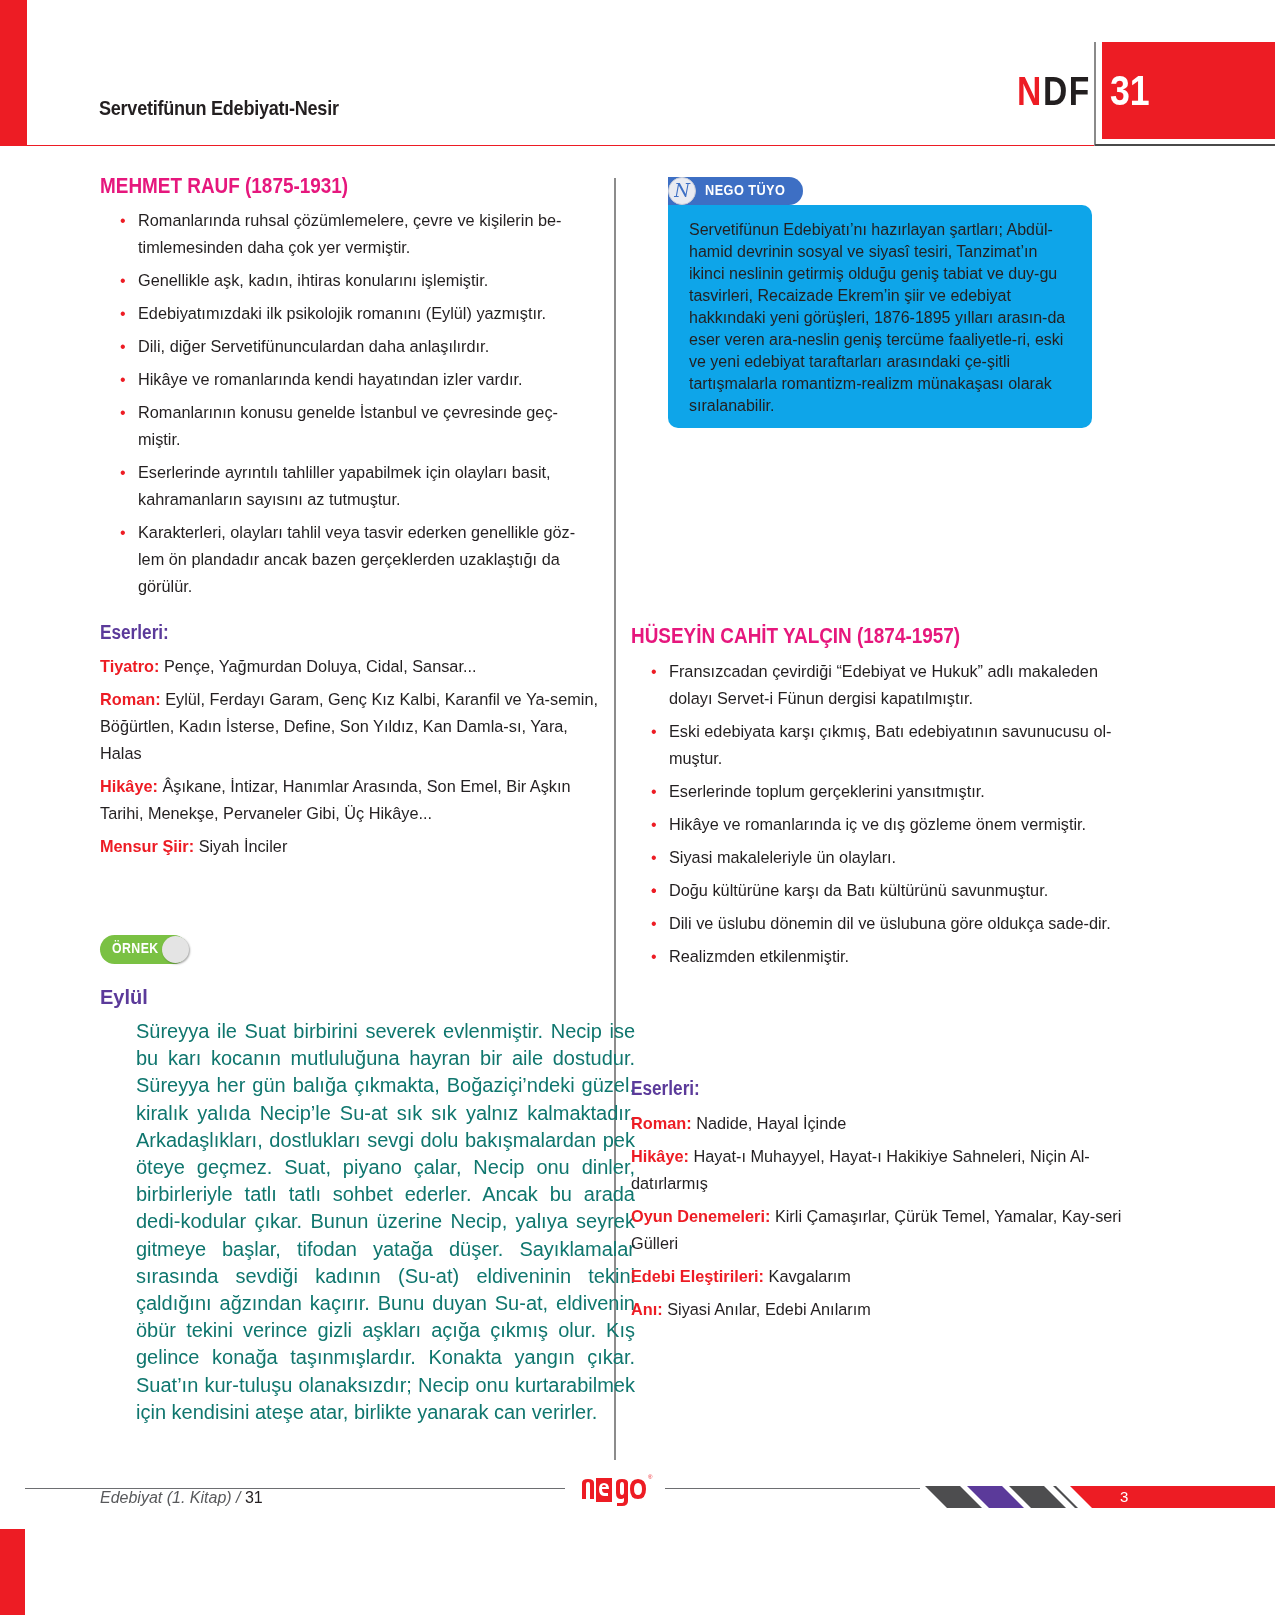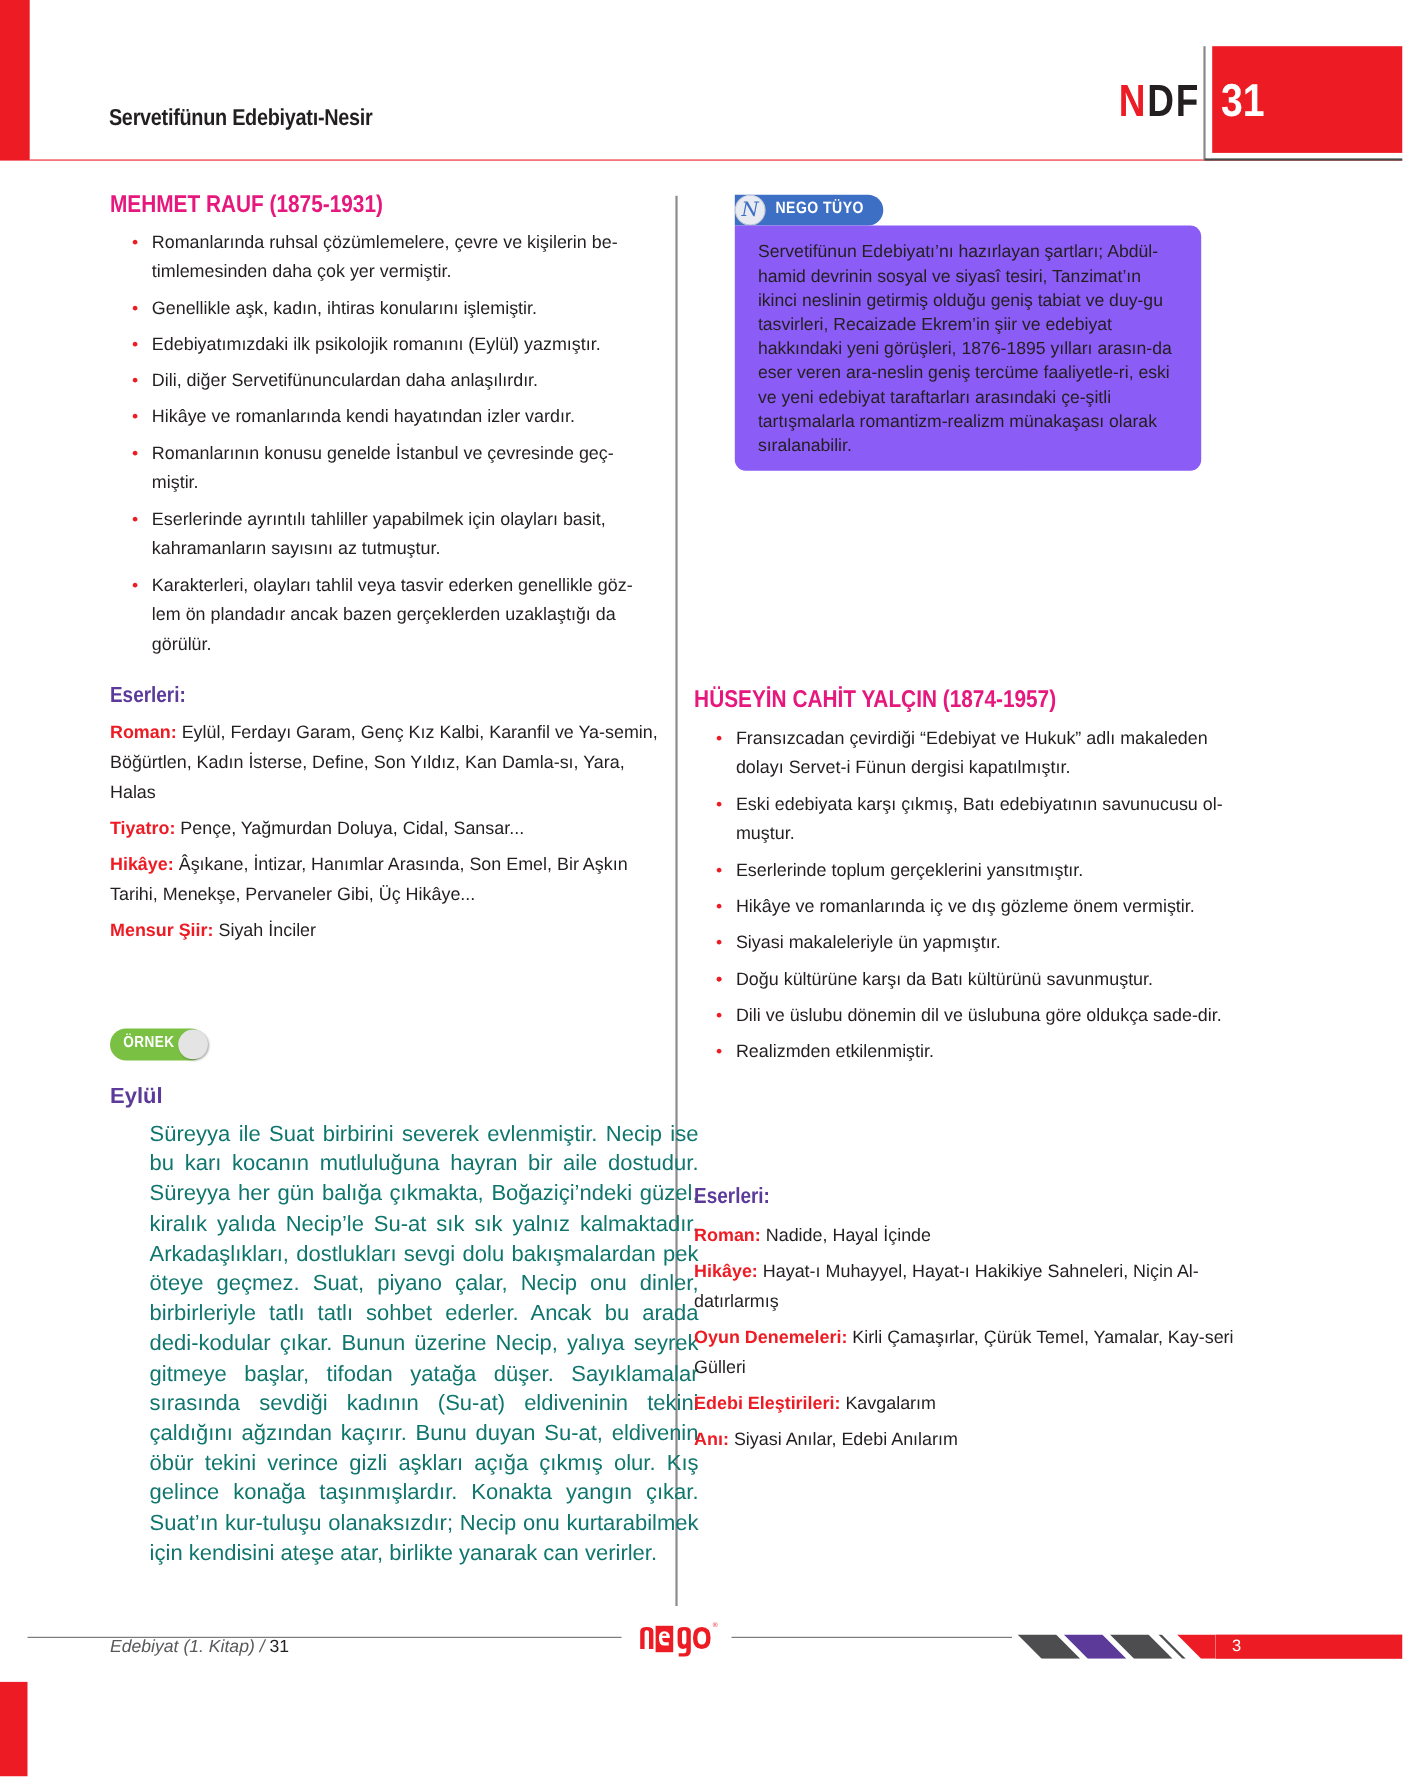--- a/index.html
+++ b/index.html
@@ -28,21 +28,21 @@
   .bullets li { position: relative; padding-left: 20px; margin-bottom: 6px; }
   .bullets li .dot { position: absolute; left: 2px; top: 0; color: #ed1c24; font-size: 16px; }
 
   .works { position: absolute; font-size: 16.3px; line-height: 27px; color: #231f20; }
   .works p { margin-bottom: 6px; }
   .works .lbl { color: #ed1c24; font-weight: bold; }
 
   .tip-badge { position: absolute; left: 668px; top: 177px; width: 135px; height: 28px; background: #3d6fc4; border-radius: 0 14px 14px 0; }
   .tip-badge-circle { position: absolute; left: 668px; top: 177px; width: 28px; height: 28px; border-radius: 50%; background: #e9ebf2; border: 1px solid #c8ccd8; color: #3d6fc4; font-family: "DejaVu Serif", serif; font-style: italic; font-size: 18px; text-align: center; line-height: 26px; }
   .tip-badge-label { position: absolute; left: 705px; top: 181px; font-size: 15px; font-weight: bold; color: #ffffff; transform: scaleX(0.85); transform-origin: left; letter-spacing: 0.5px; }
-  .tip-box { position: absolute; left: 668px; top: 205px; width: 424px; height: 223px; background: #8b5cf6; border-radius: 0 10px 10px 10px; padding: 14px 20px 0 21px; font-size: 16px; line-height: 22px; color: #231f20; }
+  .tip-box { position: absolute; left: 668px; top: 205px; width: 424px; height: 223px; background: #0ea5e9; border-radius: 0 10px 10px 10px; padding: 14px 20px 0 21px; font-size: 16px; line-height: 22px; color: #231f20; }
 
   .ornek { position: absolute; left: 100px; top: 935px; width: 92px; height: 30px; }
   .ornek-pill { position: absolute; left: 0; top: 0; width: 88px; height: 29px; background: #7ac143; border-radius: 15px; }
   .ornek-knob { position: absolute; left: 62px; top: 1px; width: 27px; height: 27px; border-radius: 50%; background: #e4e4e4; box-shadow: 1px 1px 2px rgba(0,0,0,0.35); }
   .ornek-label { position: absolute; left: 12px; top: 5px; font-size: 14.5px; font-weight: bold; color: #ffffff; transform: scaleX(0.85); transform-origin: left; letter-spacing: 0.5px; }
 
   .story-title { position: absolute; left: 100px; top: 986px; width: 497px; text-align: left; font-size: 20px; font-weight: bold; color: #5b3a9a; }
   .story-text { position: absolute; left: 100px; top: 1018px; width: 499px; font-size: 20px; line-height: 27.2px; color: #0f766e; text-align: justify; margin-left: 36px; }
 
   .footer-rule-left { position: absolute; left: 25px; top: 1488px; width: 540px; height: 1px; background: #6d6e71; }
@@ -76,22 +76,22 @@
   <li><span class="dot">•</span><span>Edebiyatımızdaki ilk psikolojik romanını (Eylül) yazmıştır.</span></li>
   <li><span class="dot">•</span><span>Dili, diğer Servetifünunculardan daha anlaşılırdır.</span></li>
   <li><span class="dot">•</span><span>Hikâye ve romanlarında kendi hayatından izler vardır.</span></li>
   <li><span class="dot">•</span><span>Romanlarının konusu genelde İstanbul ve çevresinde geç-miştir.</span></li>
   <li><span class="dot">•</span><span>Eserlerinde ayrıntılı tahliller yapabilmek için olayları basit, kahramanların sayısını az tutmuştur.</span></li>
   <li><span class="dot">•</span><span>Karakterleri, olayları tahlil veya tasvir ederken genellikle göz-lem ön plandadır ancak bazen gerçeklerden uzaklaştığı da görülür.</span></li>
 </ul>
 
 <div class="sub-title" style="left:100px; top:621px;">Eserleri:</div>
 <div class="works" style="left:100px; top:653px; width:499px;">
+  <p><span class="lbl">Tiyatro:</span> <span>Pençe, Yağmurdan Doluya, Cidal, Sansar...</span></p>
   <p><span class="lbl">Roman:</span> <span>Eylül, Ferdayı Garam, Genç Kız Kalbi, Karanfil ve Ya-semin, Böğürtlen, Kadın İsterse, Define, Son Yıldız, Kan Damla-sı, Yara, Halas</span></p>
-  <p><span class="lbl">Tiyatro:</span> <span>Pençe, Yağmurdan Doluya, Cidal, Sansar...</span></p>
   <p><span class="lbl">Hikâye:</span> <span>Âşıkane, İntizar, Hanımlar Arasında, Son Emel, Bir Aşkın Tarihi, Menekşe, Pervaneler Gibi, Üç Hikâye...</span></p>
   <p><span class="lbl">Mensur Şiir:</span> <span>Siyah İnciler</span></p>
 </div>
 
 <div class="ornek">
   <div class="ornek-pill"></div>
   <div class="ornek-knob"></div>
   <div class="ornek-label">ÖRNEK</div>
 </div>
 <div class="story-title">Eylül</div>
@@ -101,21 +101,21 @@
 <div class="tip-badge-circle">N</div>
 <div class="tip-badge-label">NEGO TÜYO</div>
 <div class="tip-box"><span>Servetifünun Edebiyatı’nı hazırlayan şartları; Abdül-hamid devrinin sosyal ve siyasî tesiri, Tanzimat’ın ikinci neslinin getirmiş olduğu geniş tabiat ve duy-gu tasvirleri, Recaizade Ekrem’in şiir ve edebiyat hakkındaki yeni görüşleri, 1876-1895 yılları arasın-da eser veren ara-neslin geniş tercüme faaliyetle-ri, eski ve yeni edebiyat taraftarları arasındaki çe-şitli tartışmalarla romantizm-realizm münakaşası olarak sıralanabilir.</span></div>
 
 <div class="section-title" style="left:631px; top:623px;">HÜSEYİN CAHİT YALÇIN (1874-1957)</div>
 <ul class="bullets" style="left:649px; top:658px; width:482px;">
   <li><span class="dot">•</span><span>Fransızcadan çevirdiği “Edebiyat ve Hukuk” adlı makaleden dolayı Servet-i Fünun dergisi kapatılmıştır.</span></li>
   <li><span class="dot">•</span><span>Eski edebiyata karşı çıkmış, Batı edebiyatının savunucusu ol-muştur.</span></li>
   <li><span class="dot">•</span><span>Eserlerinde toplum gerçeklerini yansıtmıştır.</span></li>
   <li><span class="dot">•</span><span>Hikâye ve romanlarında iç ve dış gözleme önem vermiştir.</span></li>
-  <li><span class="dot">•</span><span>Siyasi makaleleriyle ün yapmıştır.</span></li>
+  <li><span class="dot">•</span><span>Siyasi makaleleriyle ün olayları.</span></li>
   <li><span class="dot">•</span></li>
   <li><span class="dot">•</span><span>Doğu kültürüne karşı da Batı kültürünü savunmuştur.</span></li>
   <li><span class="dot">•</span><span>Dili ve üslubu dönemin dil ve üslubuna göre oldukça sade-dir.</span></li>
   <li><span class="dot">•</span><span>Realizmden etkilenmiştir.</span></li>
 </ul>
 
 <div class="sub-title" style="left:631px; top:1077px;">Eserleri:</div>
 <div class="works" style="left:631px; top:1110px; width:499px;">
   <p><span class="lbl">Roman:</span> <span>Nadide, Hayal İçinde</span></p>
   <p><span class="lbl">Hikâye:</span> <span>Hayat-ı Muhayyel, Hayat-ı Hakikiye Sahneleri, Niçin Al-datırlarmış</span></p>

